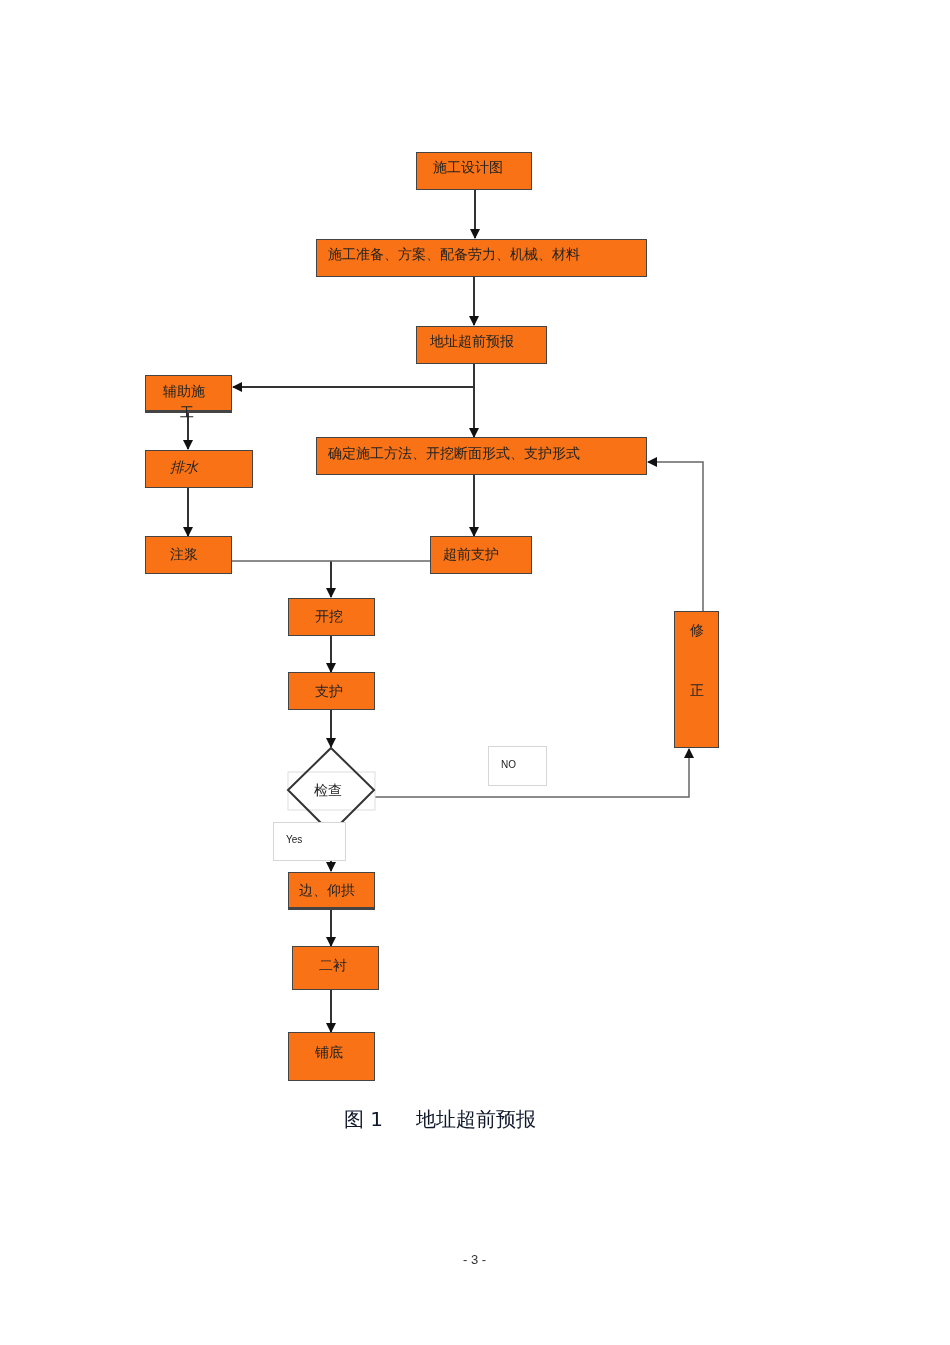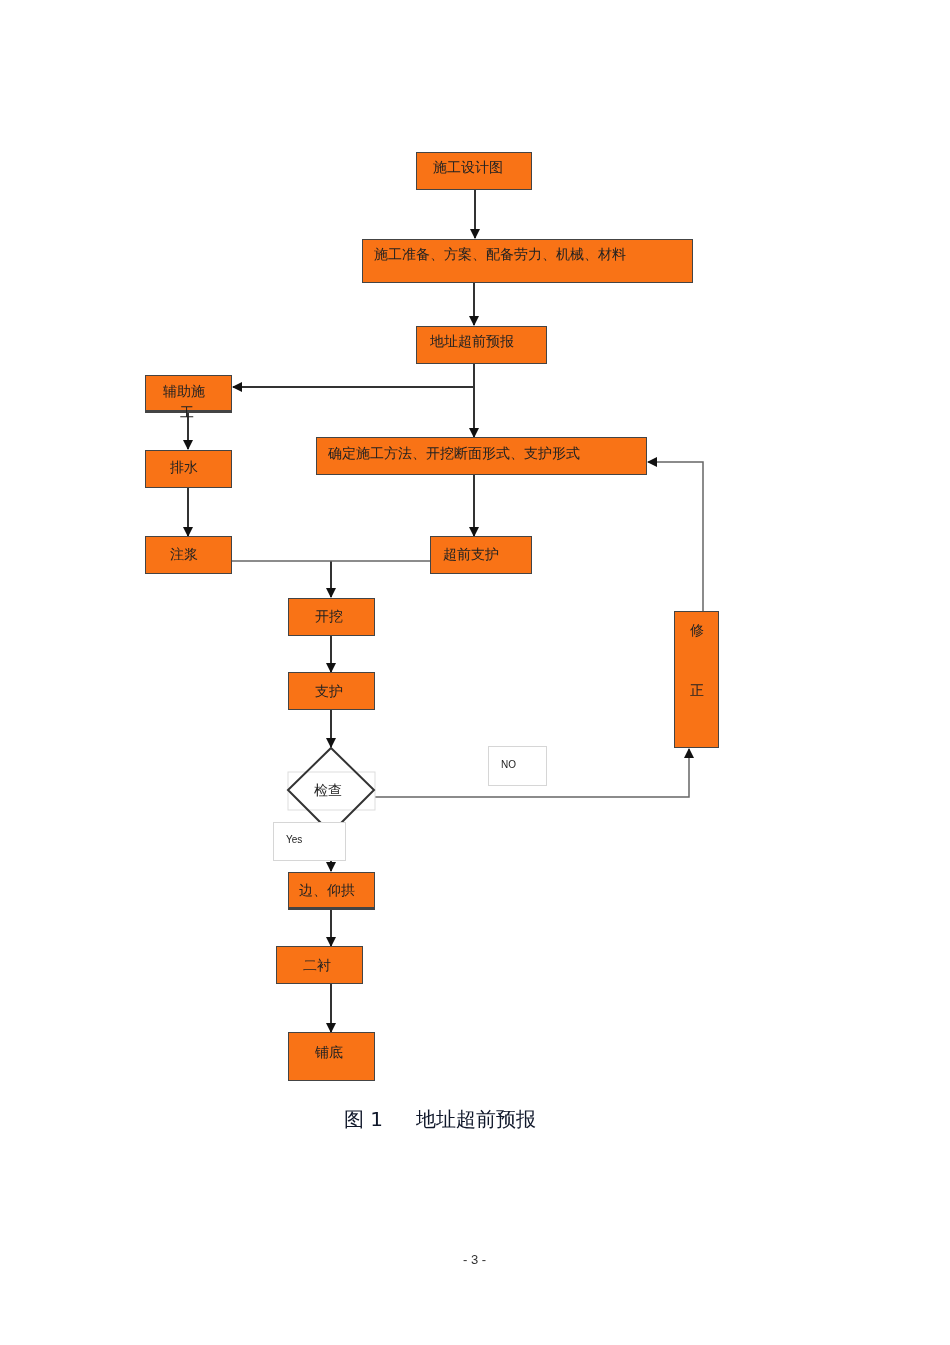--- a/index.html
+++ b/index.html
@@ -61,31 +61,31 @@
     <polyline points="703,611 703,462 648,462" marker-end="url(#arr)"></polyline>
   </g>
 
   <rect x="288" y="772" width="87" height="38" fill="none" stroke="#ddd" stroke-width="1"></rect>
   <polygon points="331,748 374,790 331,833 288,790" fill="none" stroke="#333" stroke-width="2"></polygon>
 </svg>
 
 <div class="box" style="left:416px;top:152px;width:116px;height:38px;">
   <span class="label" style="left:16px;top:6px;">施工设计图</span>
 </div>
-<div class="box" style="left:316px;top:239px;width:331px;height:44px;margin-left:46px;">
+<div class="box" style="left:316px;top:239px;width:331px;height:38px;">
   <span class="label" style="left:11px;top:6px;">施工准备、方案、配备劳力、机械、材料</span>
 </div>
 <div class="box" style="left:416px;top:326px;width:131px;height:38px;">
   <span class="label" style="left:13px;top:6px;">地址超前预报</span>
 </div>
 <div class="box thickbottom" style="left:145px;top:375px;width:87px;height:38px;overflow:visible;">
   <span class="label" style="left:17px;top:7px;">辅助施</span>
   <span class="label" style="left:34px;top:28px;">工</span>
 </div>
-<div class="box" style="left:145px;top:450px;width:87px;height:38px;">
+<div class="box" style="left:145px;top:450px;width:108px;height:38px;font-style:italic;">
   <span class="label" style="left:24px;top:8px;">排水</span>
 </div>
 <div class="box" style="left:316px;top:437px;width:331px;height:38px;padding-left:48px;">
   <span class="label" style="left:11px;top:7px;">确定施工方法、开挖断面形式、支护形式</span>
 </div>
 <div class="box" style="left:145px;top:536px;width:87px;height:38px;">
   <span class="label" style="left:24px;top:9px;">注浆</span>
 </div>
 <div class="box" style="left:430px;top:536px;width:102px;height:38px;">
   <span class="label" style="left:12px;top:9px;">超前支护</span>
@@ -97,21 +97,21 @@
   <span class="label" style="left:26px;top:10px;">支护</span>
 </div>
 <span class="label" style="left:314px;top:782px;font-size:14px;">检查</span>
 <div class="box" style="left:674px;top:611px;width:45px;height:137px;">
   <span class="label" style="left:15px;top:10px;">修</span>
   <span class="label" style="left:15px;top:70px;">正</span>
 </div>
 <div class="box thickbottom" style="left:288px;top:872px;width:87px;height:38px;">
   <span class="label" style="left:10px;top:9px;">边、仰拱</span>
 </div>
-<div class="box" style="left:276px;top:946px;width:87px;height:38px;">
+<div class="box" style="left:292px;top:946px;width:87px;height:44px;">
   <span class="label" style="left:26px;top:10px;">二衬</span>
 </div>
 <div class="box" style="left:288px;top:1032px;width:87px;height:49px;">
   <span class="label" style="left:26px;top:11px;">铺底</span>
 </div>
 
 <div class="lblbox" style="left:488px;top:746px;width:59px;height:40px;">
   <span class="label" style="left:12px;top:12px;">NO</span>
 </div>
 <div class="lblbox" style="left:273px;top:822px;width:73px;height:39px;">

